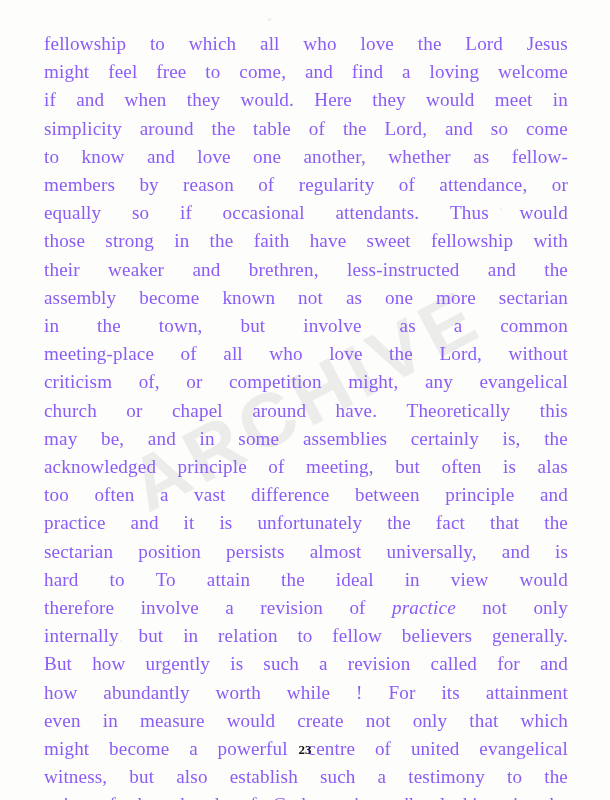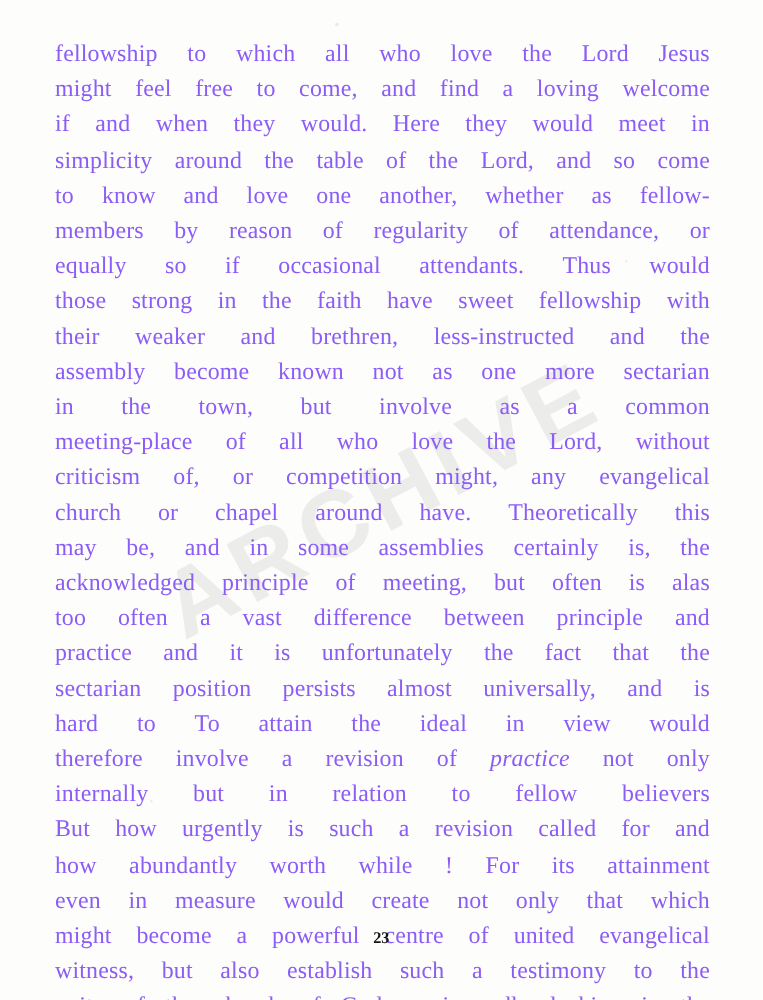--- a/index.html
+++ b/index.html
@@ -316,20 +316,21 @@
         <span class="w">only</span>
       </p>
     <p class="body-line justify">
         <span class="w">internally</span>
         <span class="w">but</span>
         <span class="w">in</span>
         <span class="w">relation</span>
         <span class="w">to</span>
         <span class="w">fellow</span>
         <span class="w">believers</span>
+        <span class="w">generally.</span>
       </p>
     <p class="body-line justify">
         <span class="w">But</span>
         <span class="w">how</span>
         <span class="w">urgently</span>
         <span class="w">is</span>
         <span class="w">such</span>
         <span class="w">a</span>
         <span class="w">revision</span>
         <span class="w">called</span>

